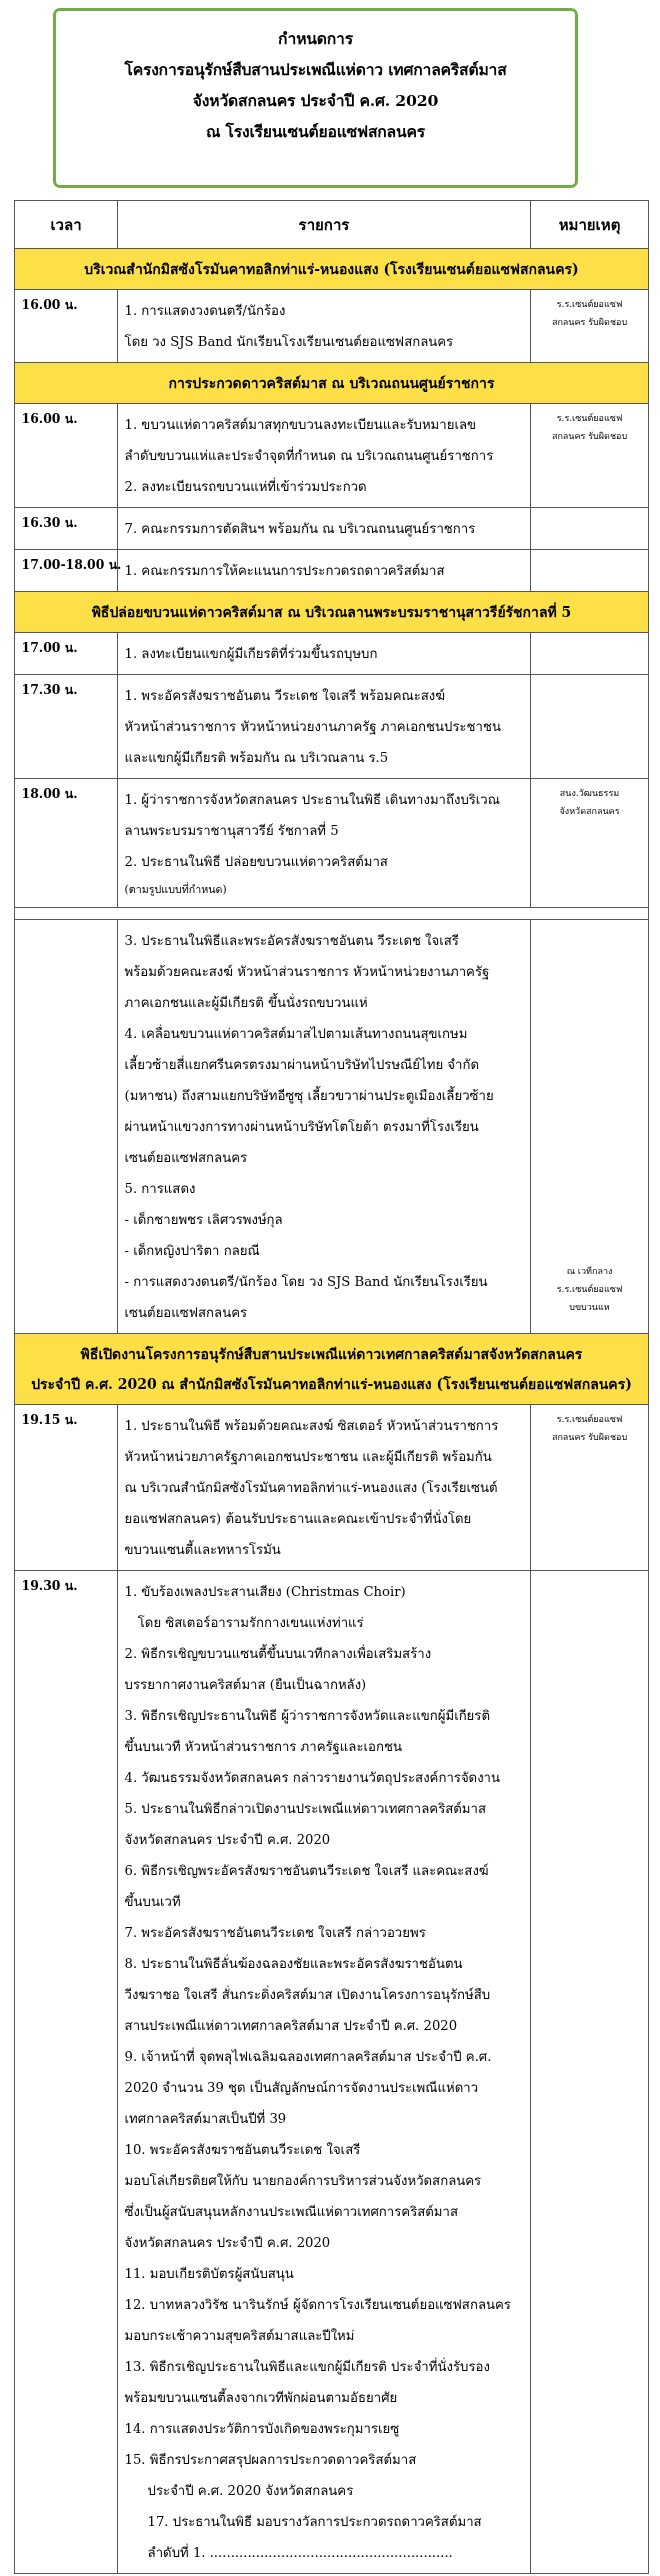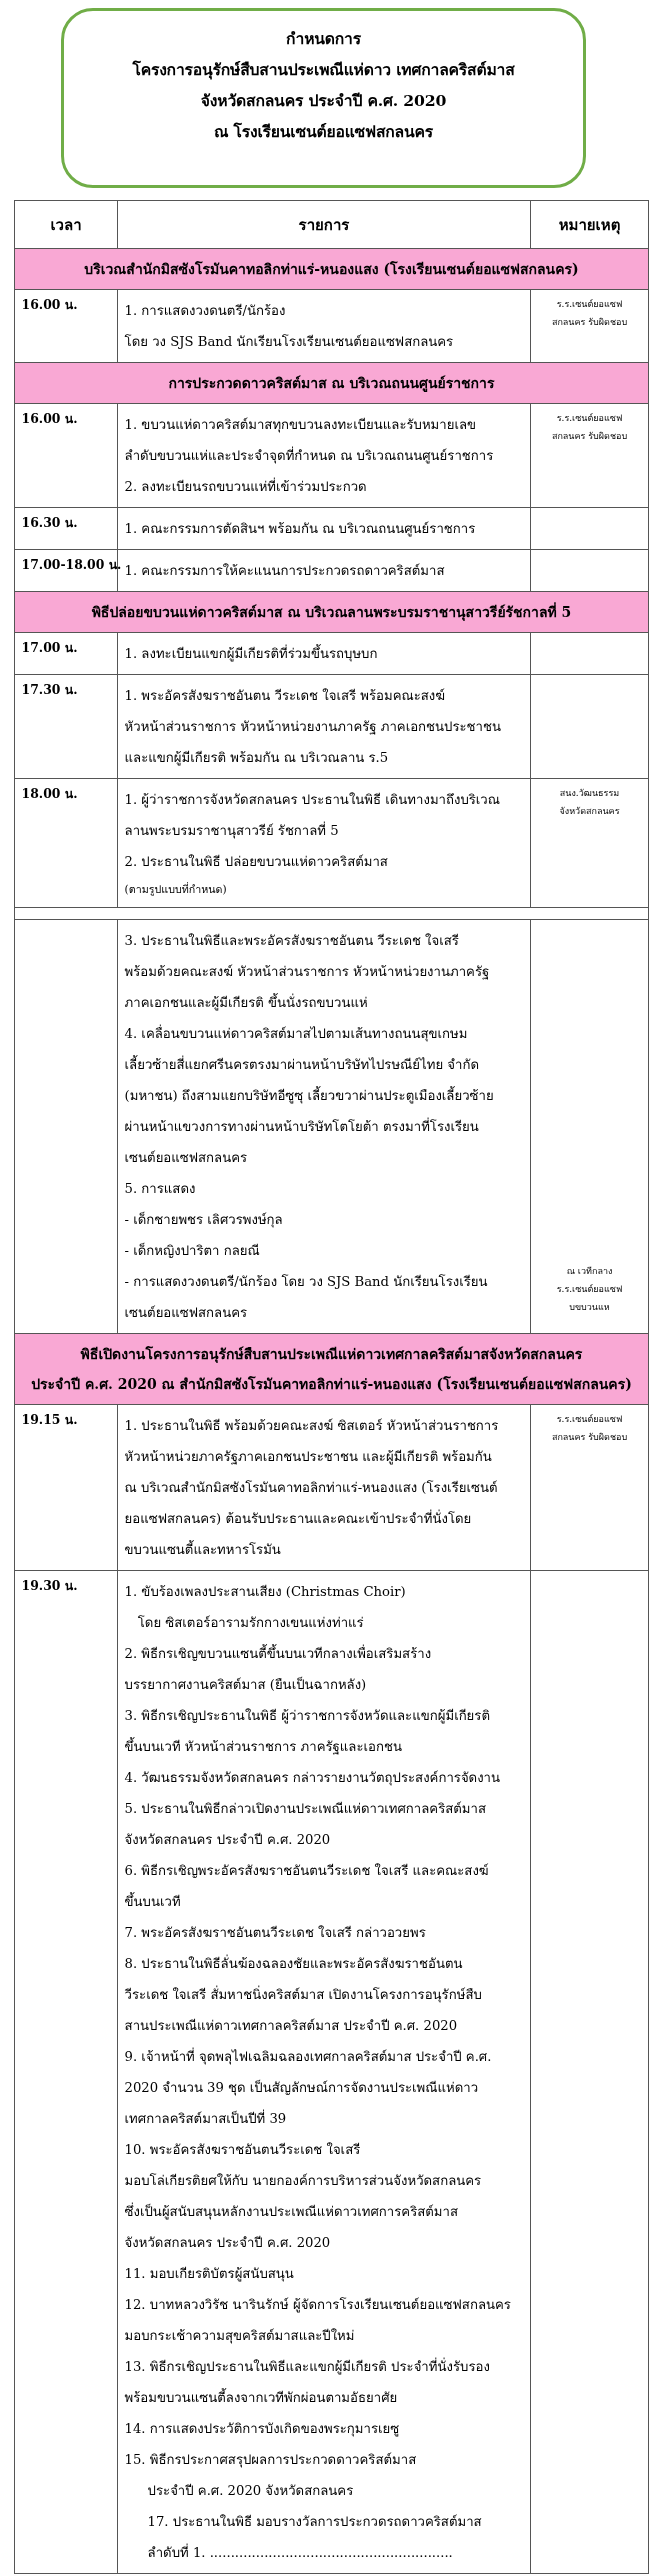--- a/index.html
+++ b/index.html
@@ -2,41 +2,41 @@
 <html style="font-size:13.2px"><head>
 <meta charset="utf-8">
 <style>
   html, body { margin: 0; padding: 0; background: #ffffff; }
   body {
     width: 661px; min-height: 2576px; position: relative;
     font-family: "DejaVu Serif", "Liberation Serif", serif;
     color: #000;
   }
   .title-box {
-    position: absolute; left: 61px; top: 8.3px; width: 525px; height: 180px;
-    border: 3.3px solid #70ad47; border-radius: 32px; box-sizing: border-box;
+    position: absolute; left: 53px; top: 8.3px; width: 525px; height: 180px;
+    border: 3.3px solid #70ad47; border-radius: 7px; box-sizing: border-box;
     text-align: center; padding-top: 11.6px;
   }
   .title-box .line {
     font-weight: bold; font-size: 15.7px; line-height: 31px; letter-spacing: -0.2px;
   }
   table.sched {
     position: absolute; left: 14px; top: 200px; width: 634px;
     border-collapse: collapse; table-layout: fixed;
   }
   table.sched td, table.sched th {
     border: 1.2px solid #555; vertical-align: top; padding: 5px 6.6px;
     box-sizing: border-box;
   }
   col.c-time { width: 103px; }
   col.c-desc { width: 413px; }
   col.c-note { width: 118px; }
   th { font-weight: bold; font-size: 15px; text-align: center; height: 48px; vertical-align: middle !important; }
   .sec td {
-    background: #f9a8d4; text-align: center; font-weight: bold; font-size: 14px;
+    background: #fde047; text-align: center; font-weight: bold; font-size: 14px;
     line-height: 30px; padding: 3.3px 6.6px;
   }
   td.time { text-align: left; font-weight: bold; font-size: 12.4px; padding-top: 13.2px; white-space: nowrap; }
   td.desc { font-size: 13.2px; line-height: 31px; margin-left: 7px; }
   td.desc .l { display: block; }
   td.desc .small { font-size: 10.7px; line-height: 25px; }
   td.desc .indent { padding-left: 13.2px; }
   td.desc .indent2 { padding-left: 23px; }
   td.note { text-align: center; font-size: 9px; line-height: 18px; padding-top: 10px; }
   td.note.bottom { vertical-align: bottom; padding-bottom: 16.5px; }
@@ -91,21 +91,21 @@
           <span class="l">2. ลงทะเบียนรถขบวนแห่ที่เข้าร่วมประกวด</span>
         </td>
         <td class="note">
           <div>ร.ร.เซนต์ยอแซฟ</div>
           <div>สกลนคร รับผิดชอบ</div>
         </td>
       </tr>
       <tr>
         <td class="time">16.30 น.</td>
         <td class="desc">
-          <span class="l">1. คณะกรรมการตัดสินฯ พร้อมกัน ณ บริเวณถนนศูนย์ราชการ</span>
+          <span class="l">7. คณะกรรมการตัดสินฯ พร้อมกัน ณ บริเวณถนนศูนย์ราชการ</span>
         </td>
         <td class="note"></td>
       </tr>
       <tr>
         <td class="time">17.00-18.00 น.</td>
         <td class="desc">
           <span class="l">1. คณะกรรมการให้คะแนนการประกวดรถดาวคริสต์มาส</span>
         </td>
         <td class="note"></td>
       </tr>
@@ -196,21 +196,21 @@
           <span class="l">บรรยากาศงานคริสต์มาส (ยืนเป็นฉากหลัง)</span>
           <span class="l">3. พิธีกรเชิญประธานในพิธี ผู้ว่าราชการจังหวัดและแขกผู้มีเกียรติ</span>
           <span class="l">ขึ้นบนเวที หัวหน้าส่วนราชการ ภาครัฐและเอกชน</span>
           <span class="l">4. วัฒนธรรมจังหวัดสกลนคร กล่าวรายงานวัตถุประสงค์การจัดงาน</span>
           <span class="l">5. ประธานในพิธีกล่าวเปิดงานประเพณีแห่ดาวเทศกาลคริสต์มาส</span>
           <span class="l">จังหวัดสกลนคร ประจำปี ค.ศ. 2020</span>
           <span class="l">6. พิธีกรเชิญพระอัครสังฆราชอันตนวีระเดช  ใจเสรี  และคณะสงฆ์</span>
           <span class="l">ขึ้นบนเวที</span>
           <span class="l">7. พระอัครสังฆราชอันตนวีระเดช  ใจเสรี  กล่าวอวยพร</span>
           <span class="l">8. ประธานในพิธีลั่นฆ้องฉลองชัยและพระอัครสังฆราชอันตน</span>
-          <span class="l">วีระเดช  ใจเสรี  สั่มหาชนิ่งคริสต์มาส  เปิดงานโครงการอนุรักษ์สืบ</span>
+          <span class="l">วีงฆราชอ  ใจเสรี  สั่นกระดิ่งคริสต์มาส  เปิดงานโครงการอนุรักษ์สืบ</span>
           <span class="l">สานประเพณีแห่ดาวเทศกาลคริสต์มาส ประจำปี ค.ศ. 2020</span>
           <span class="l">9. เจ้าหน้าที่ จุดพลุไฟเฉลิมฉลองเทศกาลคริสต์มาส ประจำปี ค.ศ.</span>
           <span class="l">2020  จำนวน 39 ชุด เป็นสัญลักษณ์การจัดงานประเพณีแห่ดาว</span>
           <span class="l">เทศกาลคริสต์มาสเป็นปีที่ 39</span>
           <span class="l">10. พระอัครสังฆราชอันตนวีระเดช  ใจเสรี</span>
           <span class="l">มอบโล่เกียรติยศให้กับ นายกองค์การบริหารส่วนจังหวัดสกลนคร</span>
           <span class="l">ซึ่งเป็นผู้สนับสนุนหลักงานประเพณีแห่ดาวเทศการคริสต์มาส</span>
           <span class="l">จังหวัดสกลนคร  ประจำปี ค.ศ. 2020</span>
           <span class="l">11. มอบเกียรติบัตรผู้สนับสนุน</span>
           <span class="l">12. บาทหลวงวิรัช นารินรักษ์ ผู้จัดการโรงเรียนเซนต์ยอแซฟสกลนคร</span>

